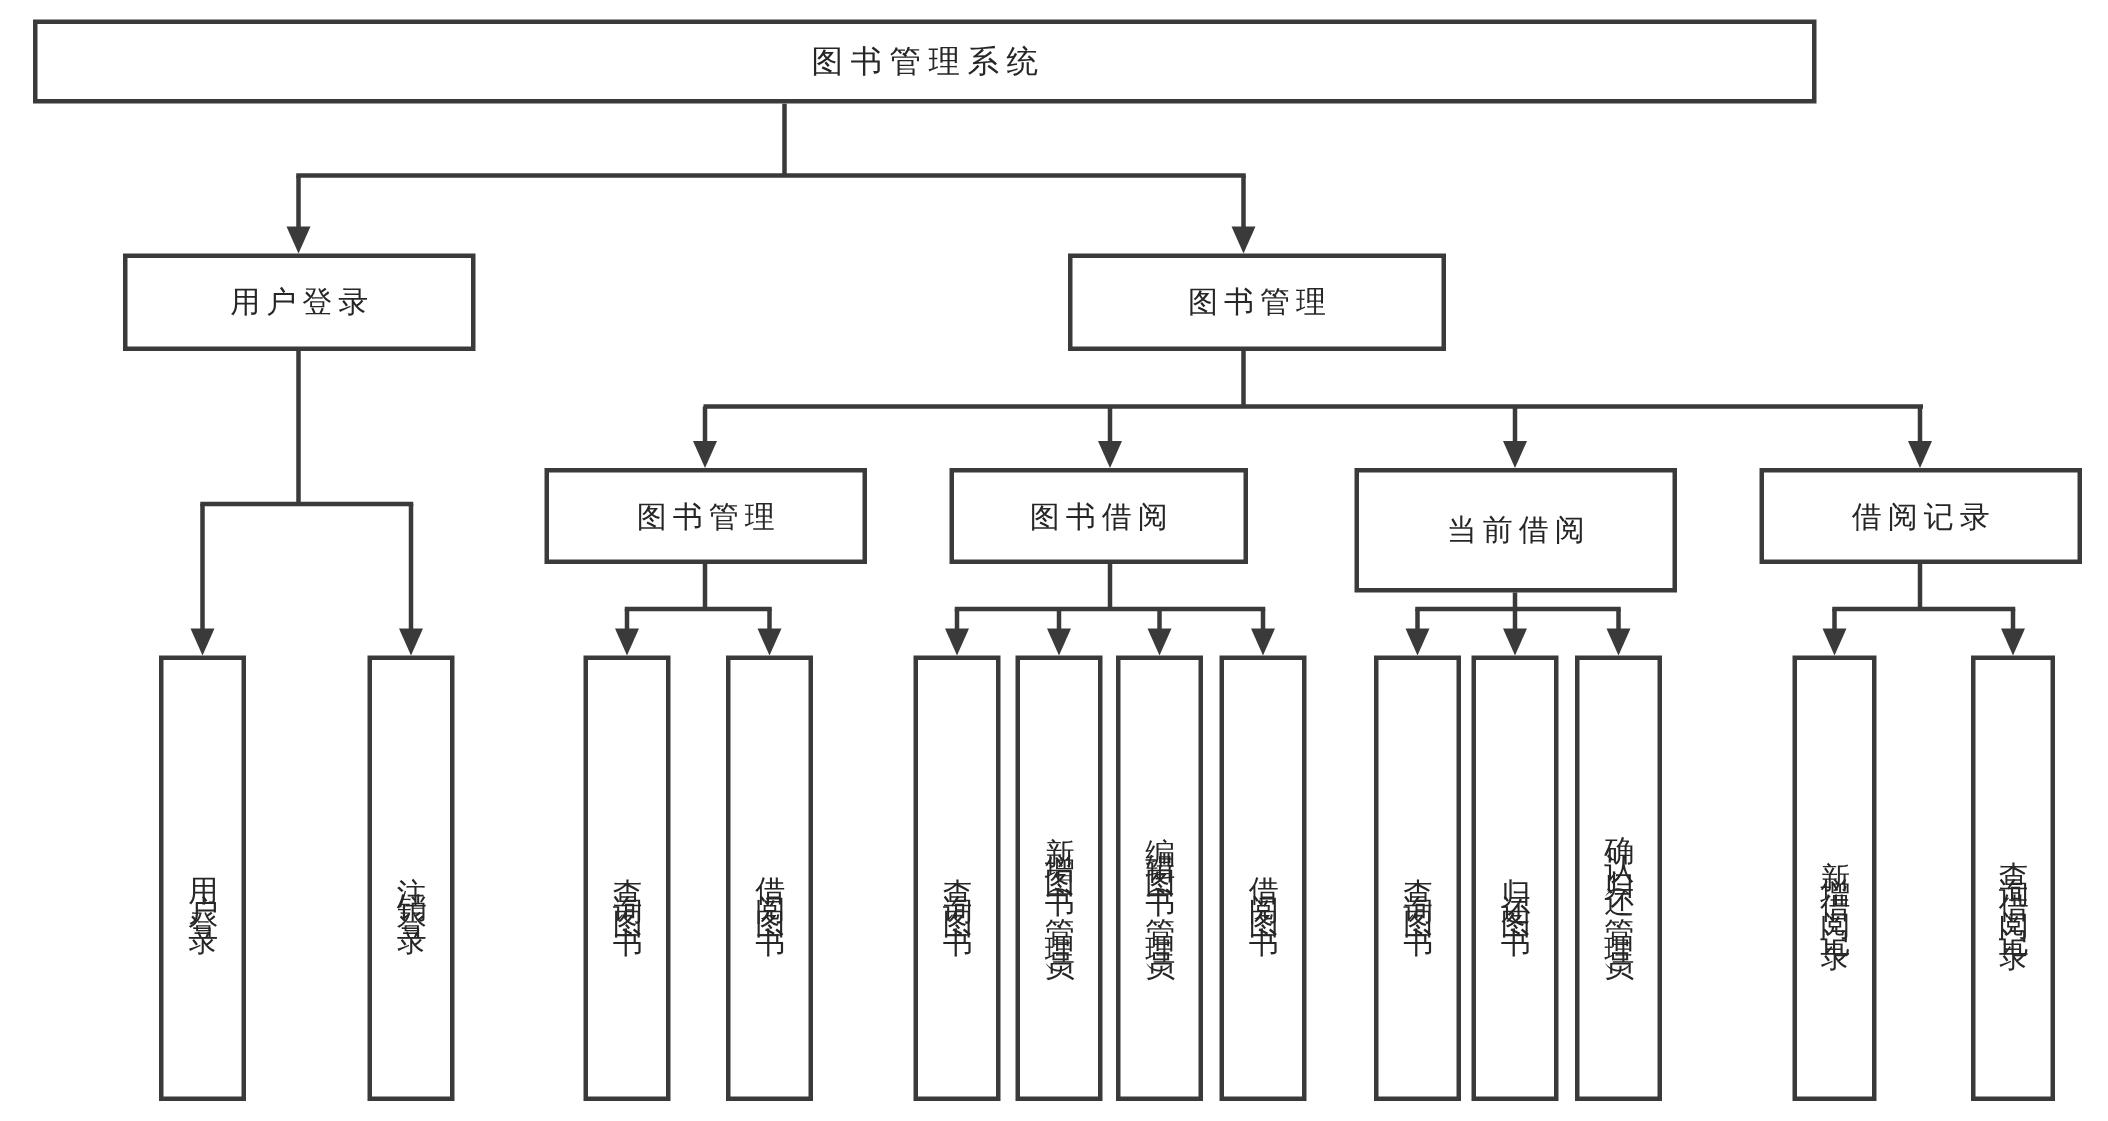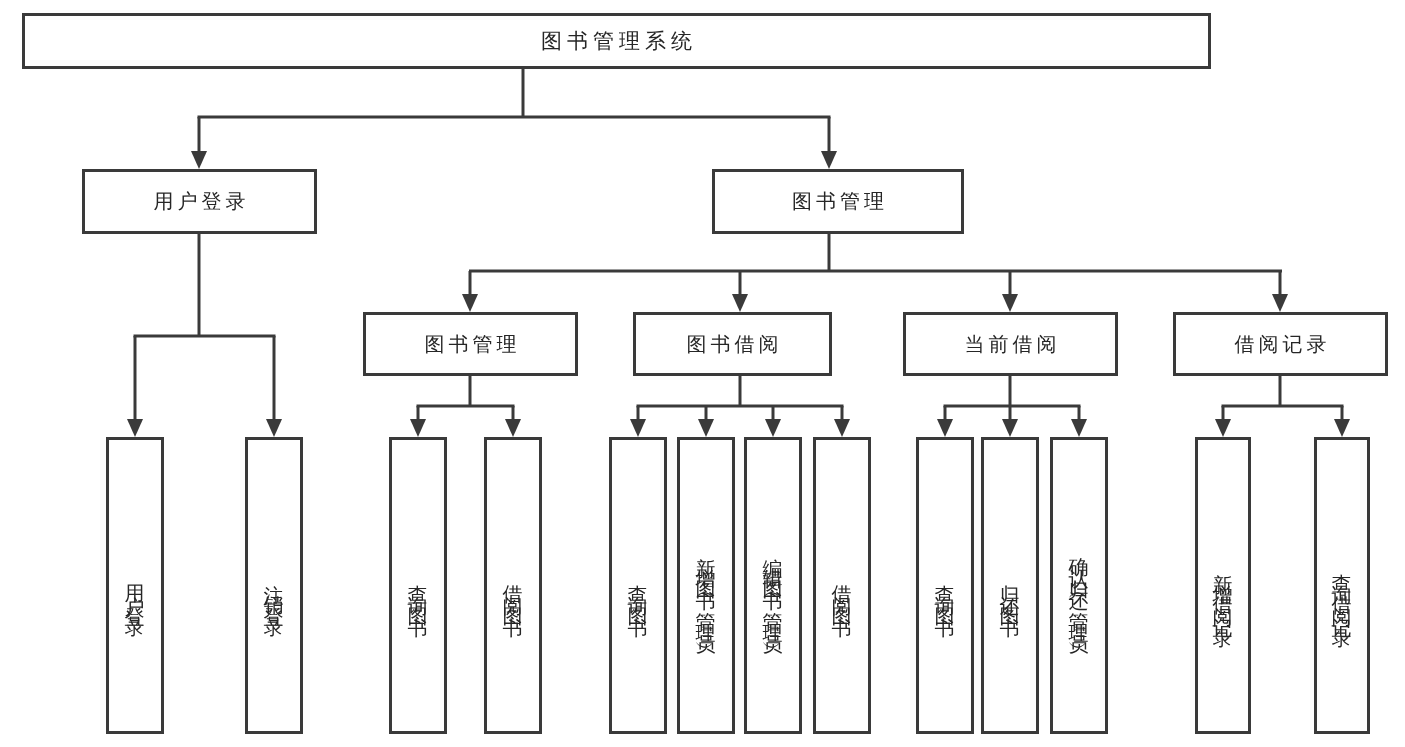--- a/index.html
+++ b/index.html
@@ -159,21 +159,21 @@
   <div class="box h" style="left:712px; top:169px; width:252px; height:65px;">
     <span>图书管理</span>
   </div>
 
   <div class="box h" style="left:363px; top:312px; width:215px; height:64px;">
     <span>图书管理</span>
   </div>
   <div class="box h" style="left:633px; top:312px; width:199px; height:64px;">
     <span>图书借阅</span>
   </div>
-  <div class="box h" style="left:903px; top:312px; width:215px; height:64px;">
+  <div class="box h" style="left:903px; top:312px; width:215px; height:83px;">
     <span>当前借阅</span>
   </div>
   <div class="box h" style="left:1173px; top:312px; width:215px; height:64px;">
     <span>借阅记录</span>
   </div>
 
   <div class="box v" style="left:106px; top:437px; width:58px; height:297px;">
     <span>用户登录</span>
   </div>
   <div class="box v" style="left:245px; top:437px; width:58px; height:297px;">

